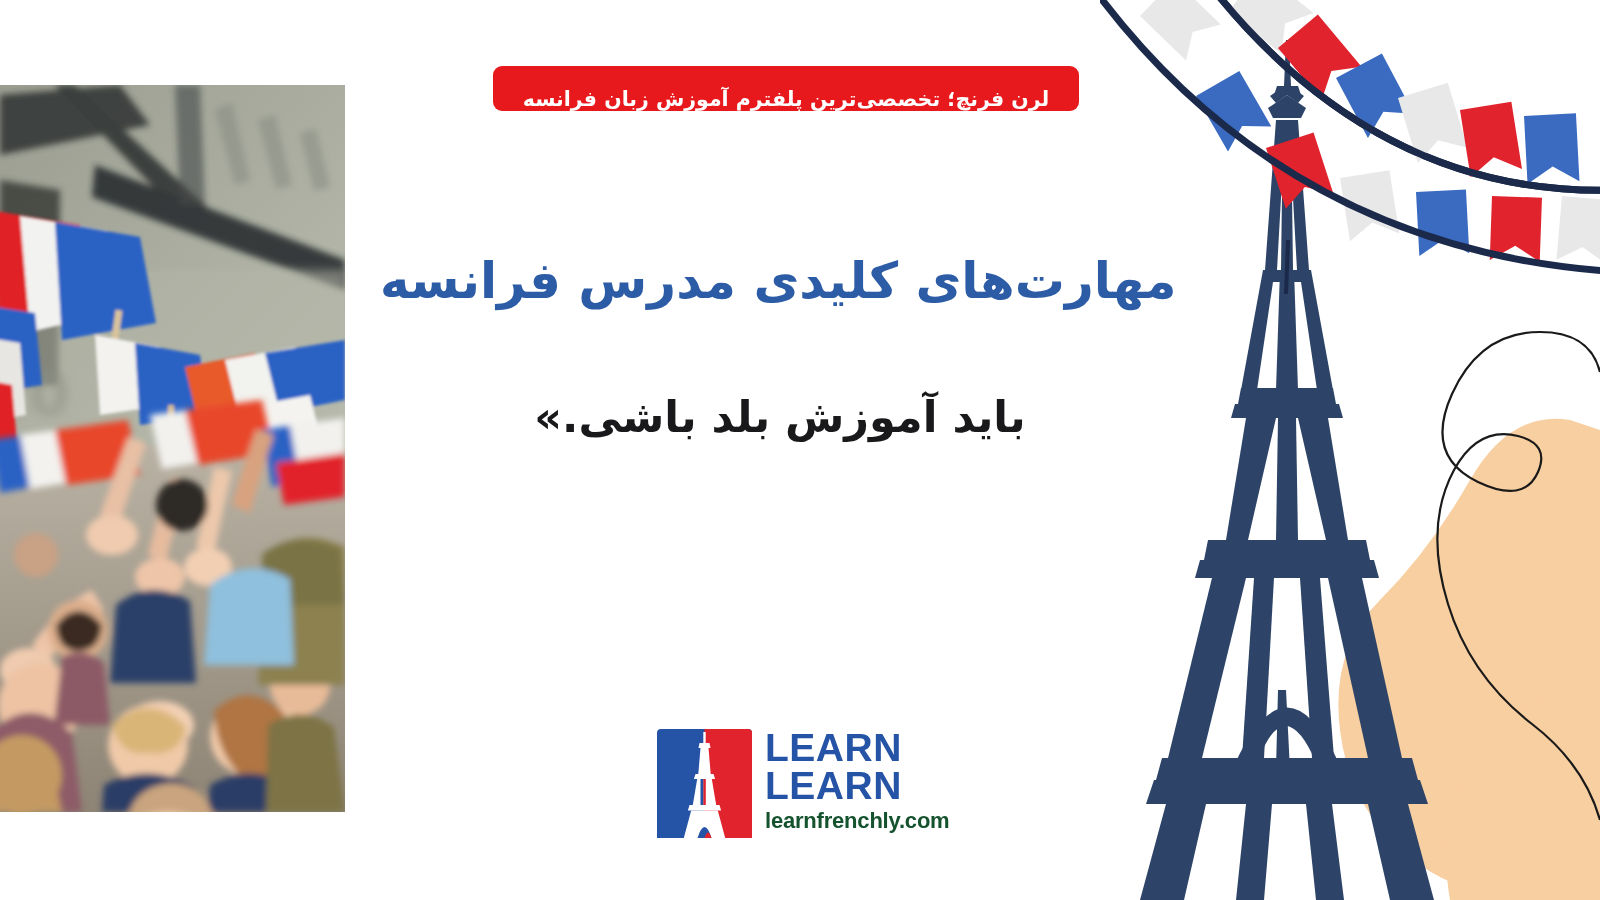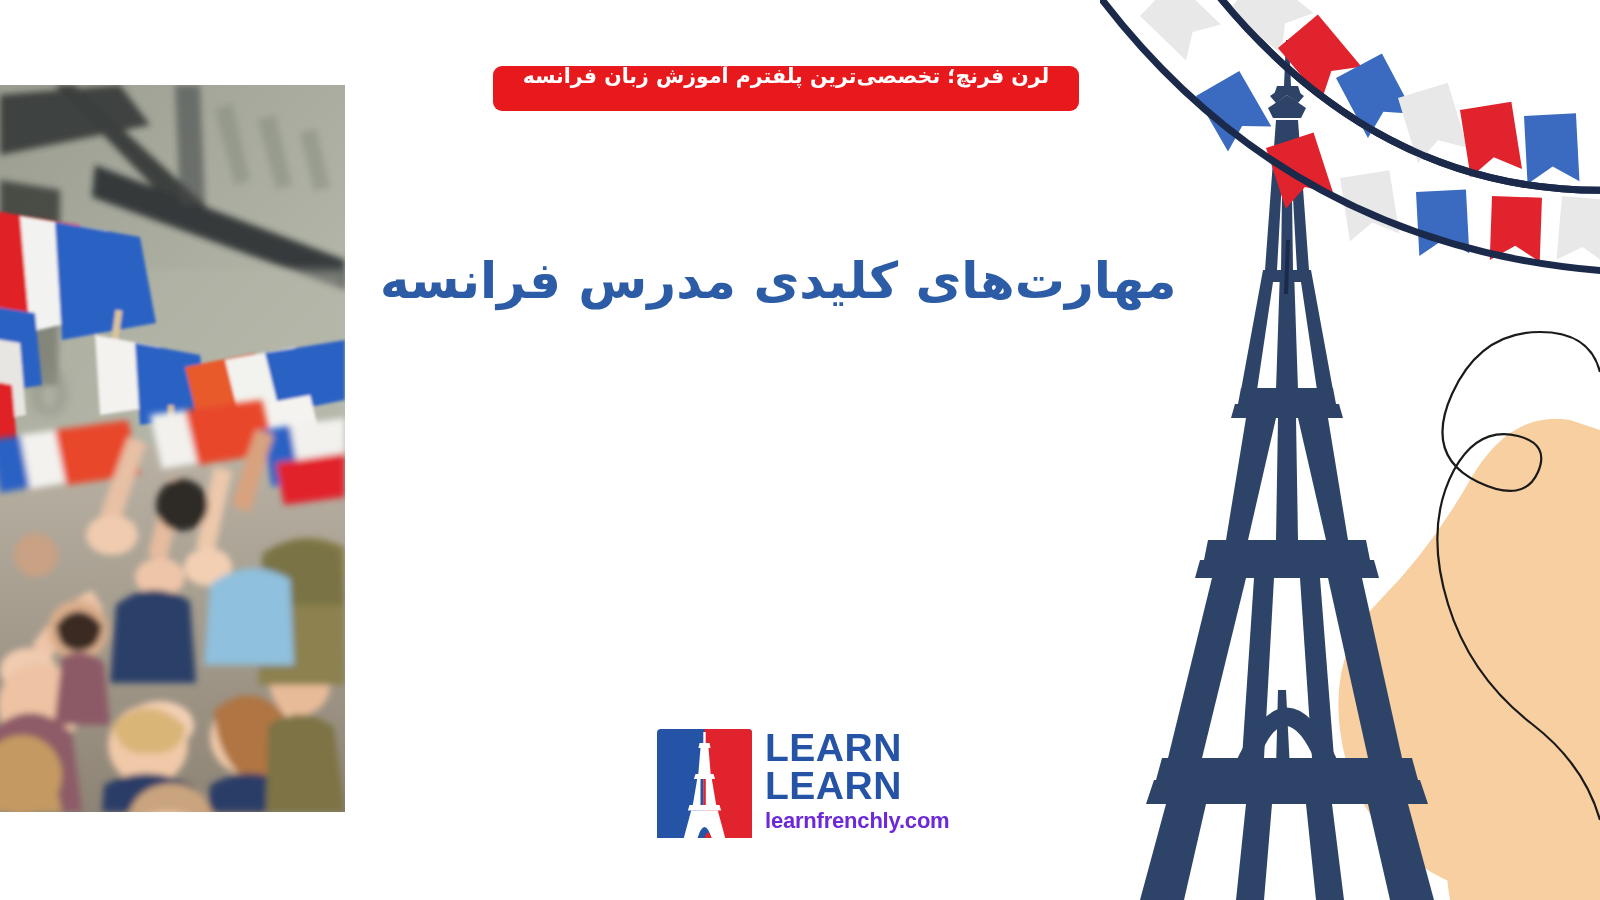--- a/index.html
+++ b/index.html
@@ -27,21 +27,21 @@
   }
   .photo svg { display:block; width:100%; height:100%; }
 
   
   .badge {
     position:absolute;
     left:493px; top:66px;
     width:586px; height:45px;
     background:#e8191c;
     border-radius:9px;
-    display:flex; align-items:flex-start; justify-content:center;
+    display:flex; align-items:flex-end; justify-content:center;
     direction:rtl;
   }
   .badge-text {
     color:#ffffff;
     font-size:20.5px;
     font-weight:bold;
     letter-spacing:0.1px;
     white-space:nowrap;
     line-height:1;
     padding-bottom:2px;
@@ -98,21 +98,21 @@
   }
   .logo-line {
     color:#2553a6;
     font-family:"Liberation Sans", sans-serif;
     font-size:39px;
     font-weight:bold;
     line-height:0.97;
     letter-spacing:0.5px;
   }
   .logo-url {
-    color:#6d28d9;
+    color:#14532d;
     font-family:"Liberation Sans", sans-serif;
     font-size:22px;
     font-weight:bold;
     line-height:1;
     margin-top:5px;
     letter-spacing:-0.2px;
   }
 
   
   .decor {
@@ -248,20 +248,21 @@
     </svg>
   </div>
 
   <div class="badge">
     <span class="badge-text">لرن فرنچ؛ تخصصی‌ترین پلفترم آموزش زبان فرانسه</span>
   </div>
 
   <div class="headline">مهارت‌های کلیدی مدرس فرانسه</div>
 
   <div class="quote">
+    <div>باید آموزش بلد باشی.»</div>
   </div>
 
   <div class="logo">
     <div class="logo-mark">
       <svg viewBox="0 0 95 115">
         <path d="M4 6 h87 a4 4 0 0 1 4 4 v105 h-95 v-105 a4 4 0 0 1 4 -4 z" fill="#2553a6"></path>
         <path d="M47.5 6 H91 a4 4 0 0 1 4 4 v105 h-47.5 z" fill="#e1232e"></path>
 
         <g fill="#ffffff">
           <rect x="46.3" y="9" width="2.4" height="11"></rect>

